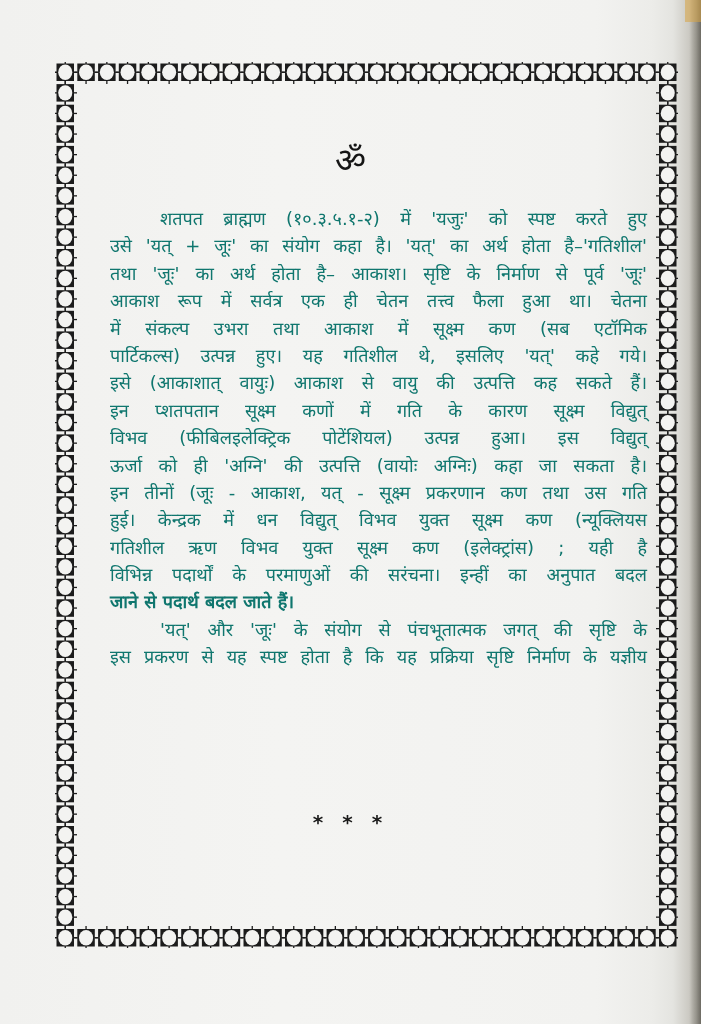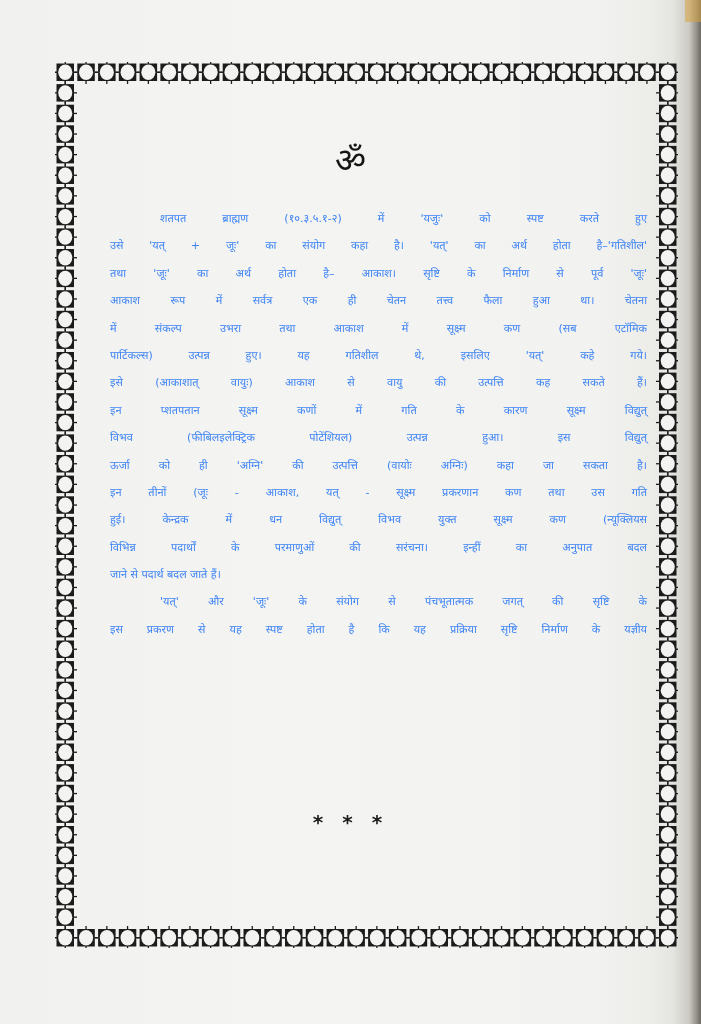--- a/index.html
+++ b/index.html
@@ -20,28 +20,28 @@
   .frame {
     position:absolute; left:55px; top:62px; width:623px; height:886px;
   }
   .frame svg { position:absolute; left:0; top:0; }
   .om {
     position:absolute; left:0; width:701px; top:140px; text-align:center;
     font-size:34px; line-height:40px; font-family:"DejaVu Sans", sans-serif; color:#151515;
   }
   .text {
     position:absolute; left:110px; top:205px; width:537px;
-    font-family:"DejaVu Sans", sans-serif; font-size:11px; line-height:27.4px;
-    color:#3b82f6;
+    font-family:"DejaVu Sans", sans-serif; font-size:18px; line-height:27.4px;
+    color:#0f766e;
   }
   .line {
     display:block; white-space:nowrap; text-align:justify; text-align-last:justify; height:27.4px;
   }
   .line.first-indent { padding-left:50px; }
-  .line.last { text-align-last:left; }
+  .line.last { text-align-last:left;font-weight:bold; }
   .stars {
     position:absolute; left:0; width:701px; top:810px; text-align:center;
     font-size:20px; letter-spacing:6px; font-weight:bold; color:#1a1a1a;
   }
 </style>
 </head>
 <body>
 
 <div class="spine"></div>
 <div class="spine-top"></div>
@@ -1196,20 +1196,21 @@
     <span class="line">तथा 'जूः' का अर्थ होता है– आकाश। सृष्टि के निर्माण से पूर्व 'जूः'</span>
     <span class="line">आकाश रूप में सर्वत्र एक ही चेतन तत्त्व फैला हुआ था। चेतना</span>
     <span class="line">में संकल्प उभरा तथा आकाश में सूक्ष्म कण (सब एटॉमिक</span>
     <span class="line">पार्टिकल्स)  उत्पन्न हुए। यह गतिशील थे, इसलिए 'यत्' कहे गये।</span>
     <span class="line">इसे (आकाशात् वायुः)  आकाश से वायु की उत्पत्ति कह सकते हैं।</span>
     <span class="line">इन प्शतपतान सूक्ष्म कणों में गति के कारण सूक्ष्म विद्युत्</span>
     <span class="line">विभव (फीबिलइलेक्ट्रिक पोटेंशियल)  उत्पन्न हुआ। इस विद्युत्</span>
     <span class="line">ऊर्जा को ही 'अग्नि' की उत्पत्ति (वायोः अग्निः)  कहा जा सकता है।</span>
     <span class="line">इन तीनों (जूः - आकाश, यत् - सूक्ष्म प्रकरणान कण तथा उस गति</span>
     <span class="line">हुई। केन्द्रक में धन विद्युत् विभव युक्त सूक्ष्म कण (न्यूक्लियस</span>
+    <span class="line">गतिशील ऋण विभव युक्त सूक्ष्म कण (इलेक्ट्रांस) ;  यही है</span>
     <span class="line">विभिन्न पदार्थों के परमाणुओं की सरंचना। इन्हीं का अनुपात बदल</span>
     <span class="line last">जाने से पदार्थ बदल जाते हैं।</span>
   </div>
   <div>
     <span class="line first-indent">'यत्' और 'जूः' के संयोग से पंचभूतात्मक जगत् की सृष्टि के</span>
     <span class="line">इस प्रकरण से यह स्पष्ट होता है कि यह प्रक्रिया सृष्टि निर्माण के यज्ञीय</span>
   </div>
 </div>
 
 <div class="stars">* * *</div>

